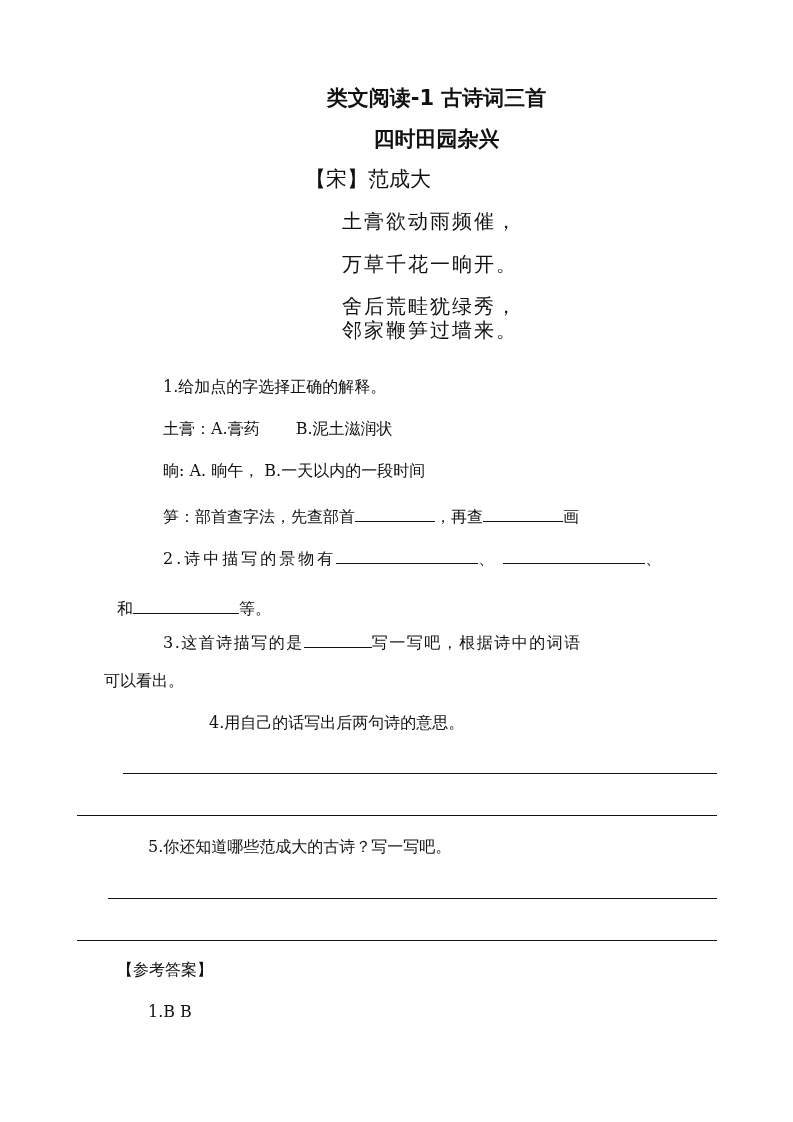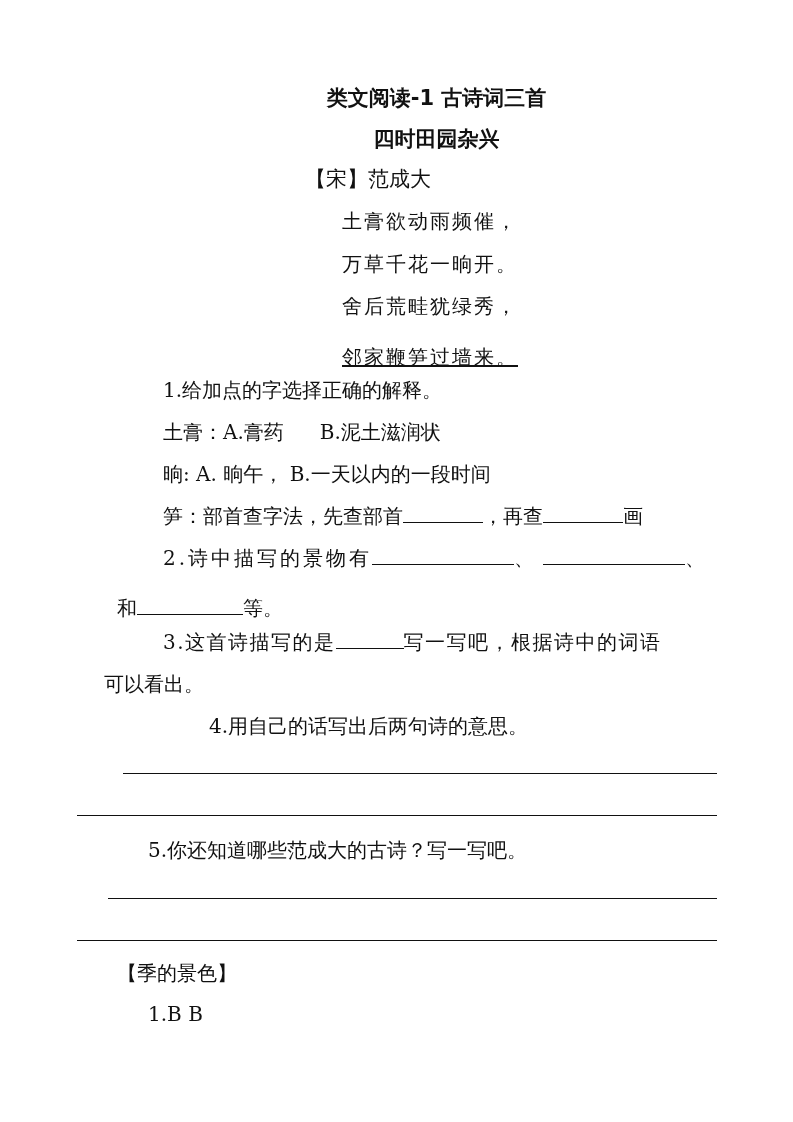--- a/index.html
+++ b/index.html
@@ -2,35 +2,35 @@
 <html><head>
 <meta charset="utf-8">
 <style>
   html, body { margin:0; padding:0; background:#fff; }
   body { width:793px; height:1122px; position:relative; overflow:hidden; color:#111;
          font-family: "DejaVu Serif", "Liberation Serif", serif; }
   .abs { position:absolute; white-space:nowrap;padding-left:40px; }
   .title { font-family: "DejaVu Sans", "Liberation Sans", sans-serif; font-size:21px; font-weight:bold; left:0; width:793px; text-align:center; }
   .author { font-size:21px; left:0; width:656px; text-align:center; }
   .poem { font-size:20px; left:302px; letter-spacing:2px; }
-  .q { font-size:20px; }
+  .q { font-size:16px; }
   .blank { display:inline-block; border-bottom:1.5px solid #111; height:18px; vertical-align:baseline; }
   .rule { position:absolute; height:0; border-top:1.5px solid #111; }
 </style>
 </head>
 <body>
 
 <div class="abs title" style="top:84px;">类文阅读-1  古诗词三首</div>
 <div class="abs title" style="top:125px;">四时田园杂兴</div>
 <div class="abs author" style="top:165px;">【宋】范成大</div>
 
 <div class="abs poem" style="top:208px;">土膏欲动雨频催，</div>
 <div class="abs poem" style="top:251px;">万草千花一晌开。</div>
 <div class="abs poem" style="top:293px;">舍后荒畦犹绿秀，</div>
-<div class="abs poem" style="top:344px;text-decoration:underline;">邻家鞭笋过墙来。</div>
+<div class="abs poem" style="top:317px;">邻家鞭笋过墙来。</div>
 
 <div class="abs q" style="top:377px; left:123px;">1.给加点的字选择正确的解释。</div>
 
 <div class="abs q" style="top:419px; left:123px;">
   <span>土膏：</span><span>A.膏药</span><span style="display:inline-block;width:36px;"></span><span>B.泥土滋润状</span>
 </div>
 
 <div class="abs q" style="top:461px; left:123px;">
   <span>晌:</span>
   <span>A. 晌午，</span>
@@ -55,14 +55,14 @@
 <div class="abs q" style="top:671px; left:64px;">可以看出。</div>
 
 <div class="abs q" style="top:713px; left:123px;margin-left:46px;">4.用自己的话写出后两句诗的意思。</div>
 <div class="rule" style="top:773px; left:123px; width:594px;"></div>
 <div class="rule" style="top:815px; left:77px; width:640px;"></div>
 
 <div class="abs q" style="top:837px; left:108px;">5.你还知道哪些范成大的古诗？写一写吧。</div>
 <div class="rule" style="top:898px; left:108px; width:609px;"></div>
 <div class="rule" style="top:940px; left:77px; width:640px;"></div>
 
-<div class="abs q" style="top:960px; left:77px;">【季的景色】</div>
+<div class="abs q" style="top:960px; left:77px;">【参考答案】</div>
 <div class="abs q" style="top:1002px; left:108px;">1.B  B</div>
 
 </body></html>

